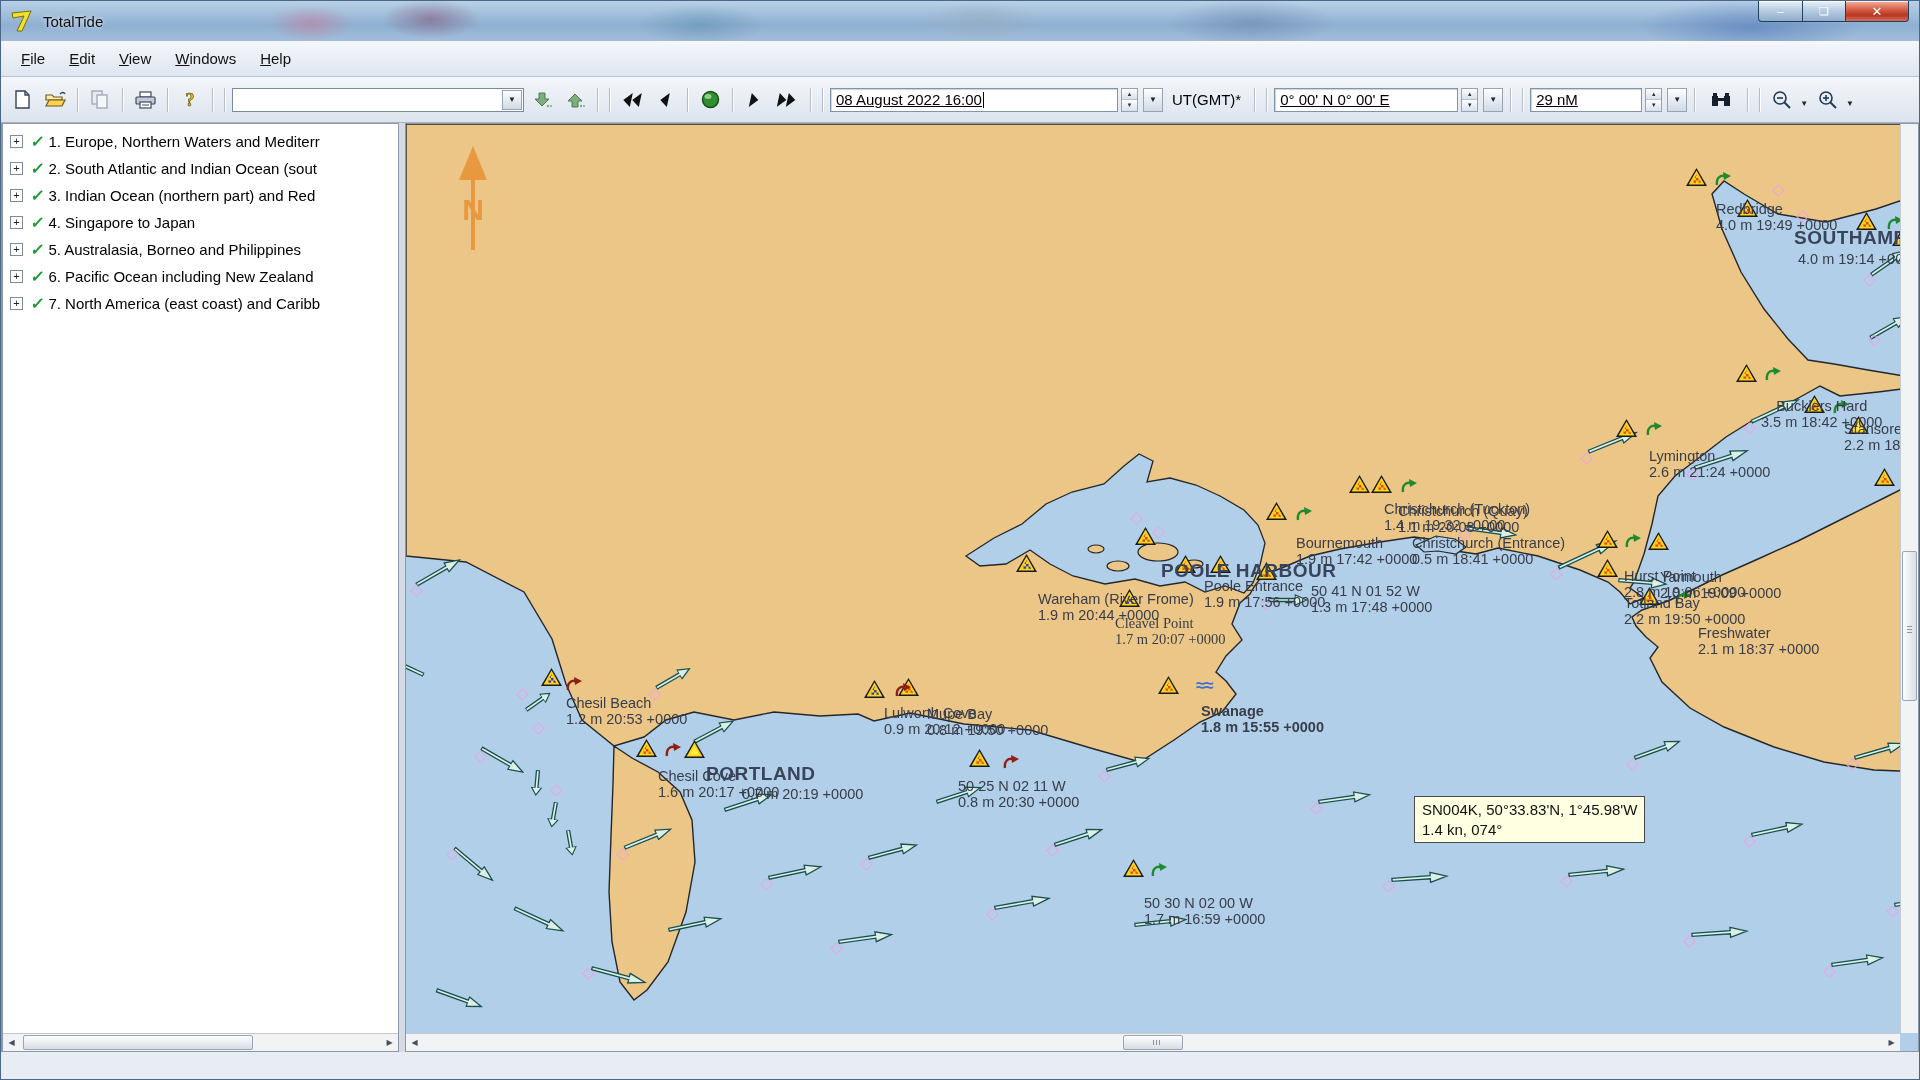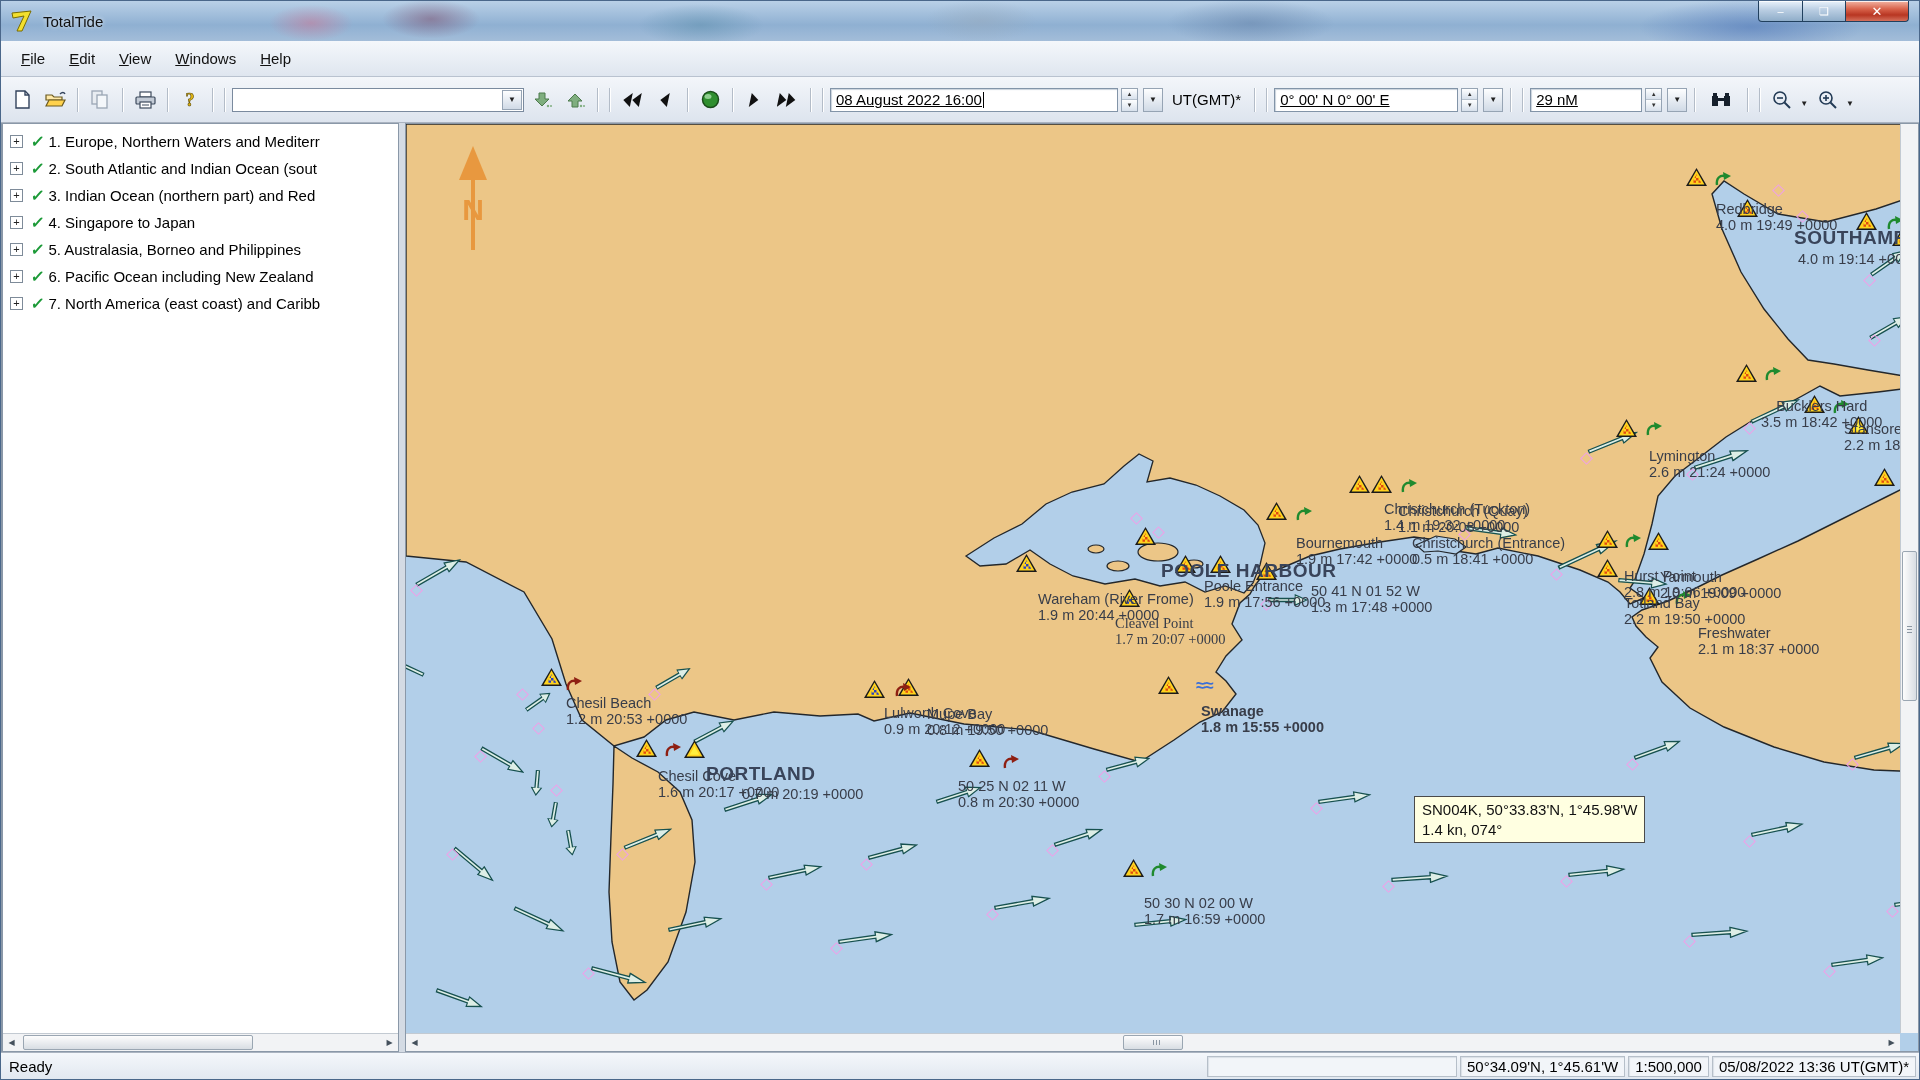--- a/index.html
+++ b/index.html
@@ -1096,20 +1096,13 @@
       <div class="hsb">
         <span class="sb-arrow">◀</span>
         <div class="thumb">
             <div class="grip-h"></div>
           </div>
         <span class="sb-arrow sb-right" style="margin-left:auto">▶</span>
       </div>
     </div>
   </div>
 
-  <div class="statusbar">
-    <span class="status-ready">Ready</span>
-    <span class="status-panel empty"></span>
-    <span class="status-panel">50°34.09'N, 1°45.61'W</span>
-    <span class="status-panel">1:500,000</span>
-    <span class="status-panel">05/08/2022 13:36 UT(GMT)*</span>
-  </div>
 </div>
 
 </body></html>

